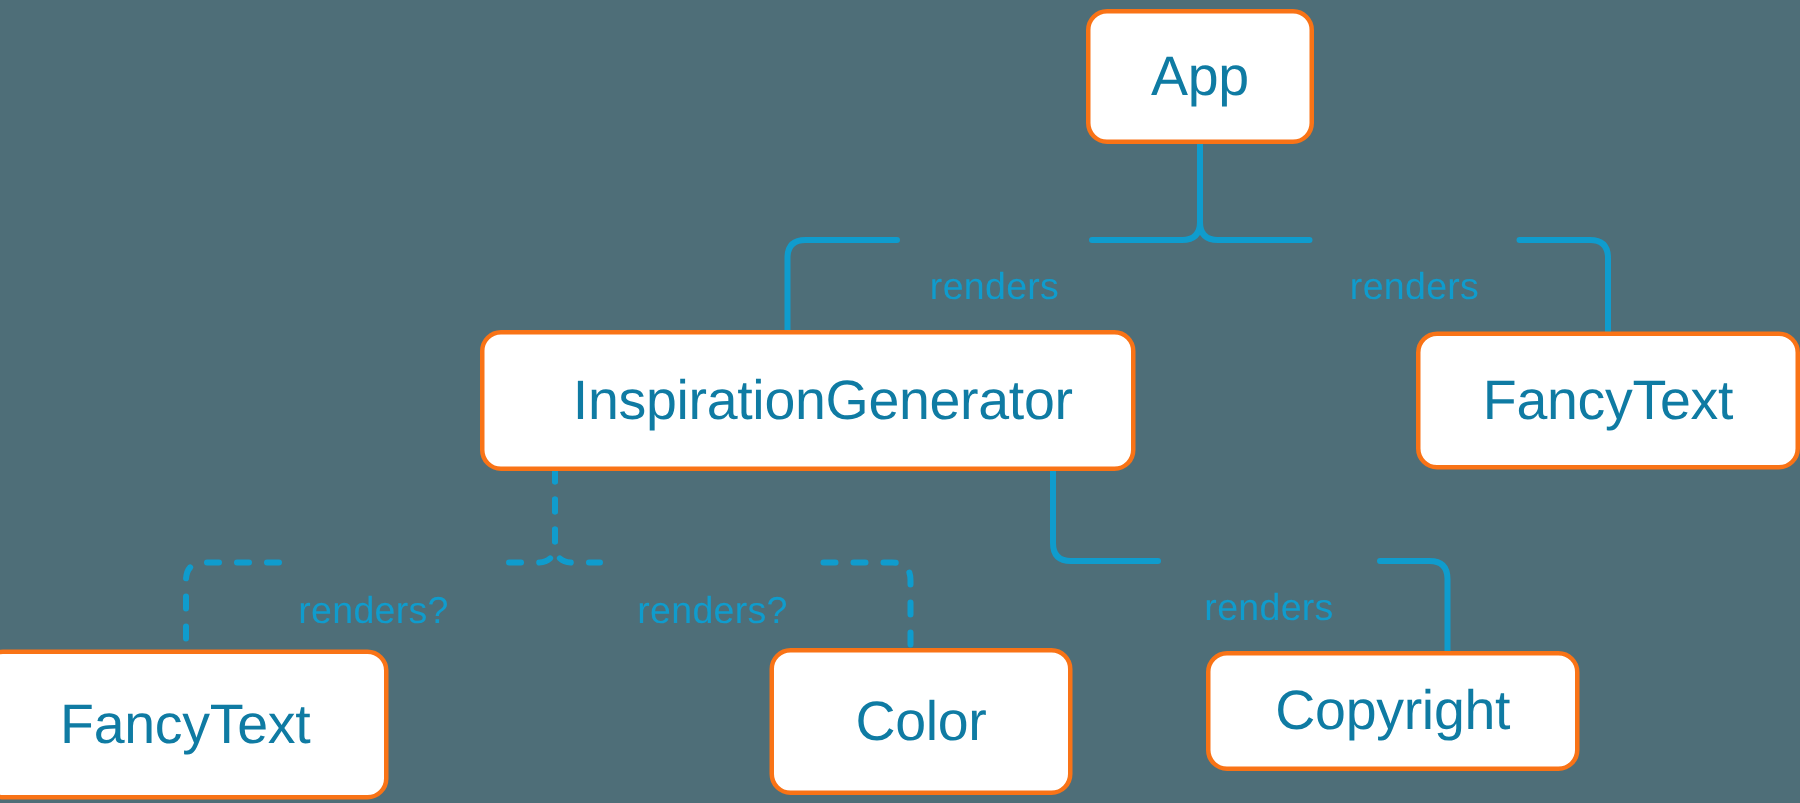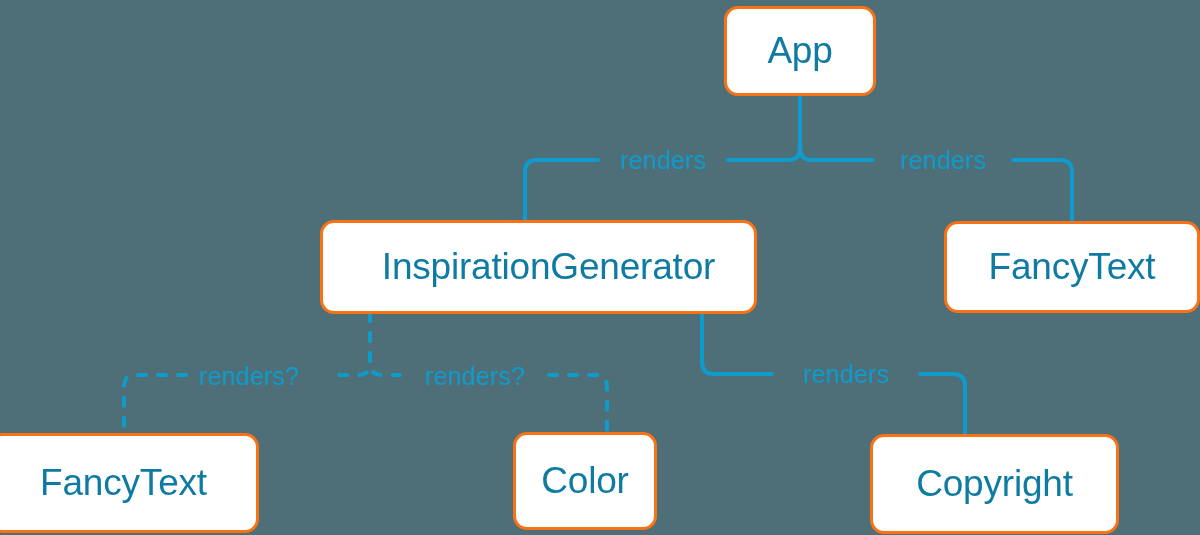--- a/index.html
+++ b/index.html
@@ -47,20 +47,21 @@
     padding-bottom: 2px;
   }
   .edge-label {
     position: absolute;
     color: #0f9ccd;
     font-size: 25px;
     letter-spacing: 0.2px;
     white-space: nowrap;
     transform: translate(-50%, -50%);
     line-height: 1;
+    margin-top: 32px;
   }
 </style>
 </head>
 <body>
 
 <div id="diagram-root">
 
   <svg class="wires" viewBox="0 0 1200 535" xmlns="http://www.w3.org/2000/svg">
 
     <path d="M 800 96 L 800 148 Q 800 160 788 160 L 728 160" fill="none" stroke="#0f9ccd" stroke-width="4" stroke-linecap="round"></path>
@@ -88,25 +89,25 @@
   </div>
 
   <div class="node" style="left:944px; top:221px; width:256px; height:92px;">
     <span class="node-label">FancyText</span>
   </div>
 
   <div class="node" style="left:-12px; top:433px; width:271px; height:100px;">
     <span class="node-label">FancyText</span>
   </div>
 
-  <div class="node" style="left:513px; top:432px; width:144px; height:98px;">
+  <div class="node" style="left:513px; top:432px; width:202px; height:98px;">
     <span class="node-label">Color</span>
   </div>
 
-  <div class="node" style="left:870px; top:434px; width:249px; height:100px;">
+  <div class="node" style="left:804px; top:434px; width:249px; height:80px;">
     <span class="node-label">Copyright</span>
   </div>
 
   <div class="edge-label" style="left:663px; top:160px;">renders</div>
 
   <div class="edge-label" style="left:943px; top:160px;">renders</div>
 
   <div class="edge-label" style="left:249px; top:376px;">renders?</div>
 
   <div class="edge-label" style="left:475px; top:376px;">renders?</div>

